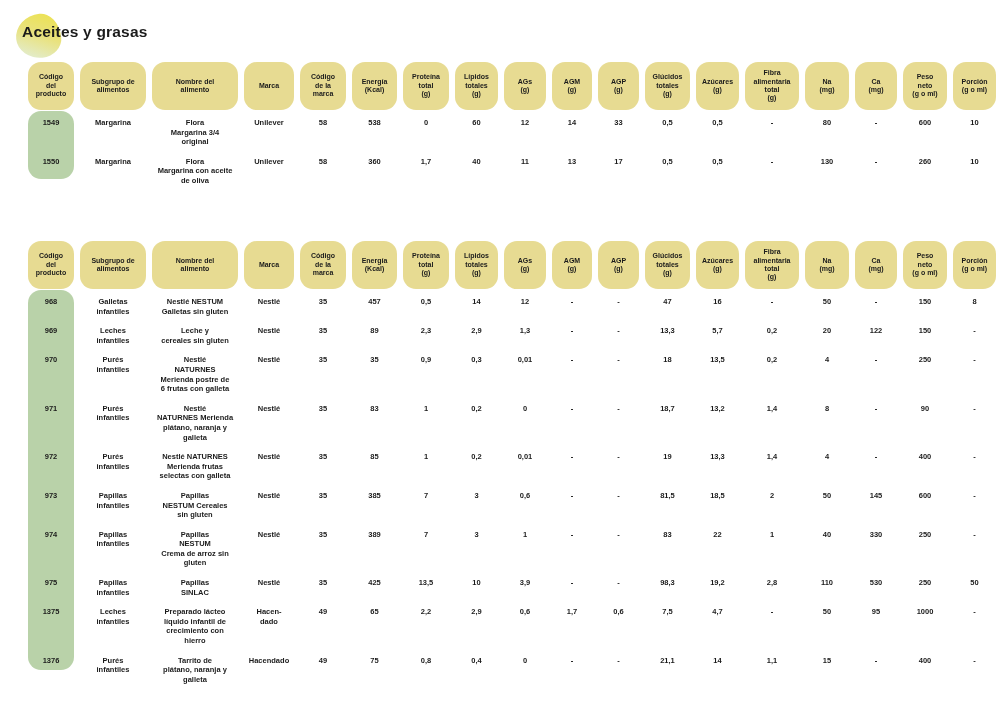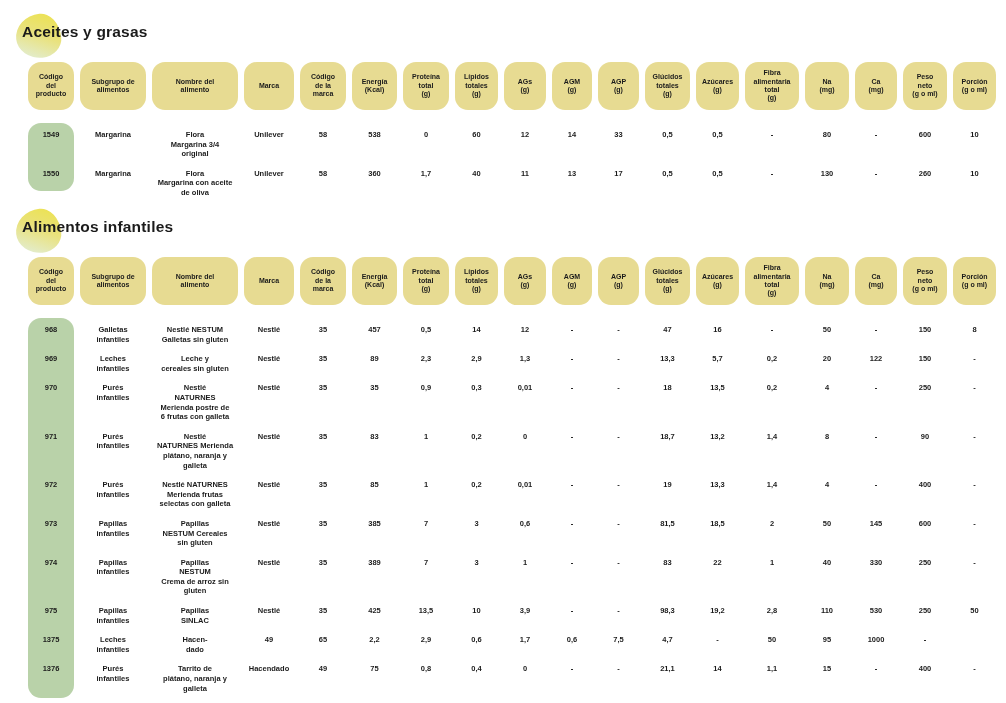--- a/index.html
+++ b/index.html
@@ -21,21 +21,21 @@
 
   .table { margin-top:22px; padding-left:28px; }
   .header-row, .row { display:grid; column-gap:6px;
     grid-template-columns:46px 66px 86px 50px 46px 45px 46px 43px 42px 40px 41px 45px 43px 54px 44px 42px 44px 43px; }
 
   .pill { background:#e7db92; border-radius:13px; height:48px;
     display:flex; align-items:center; justify-content:center;
     text-align:center; font-size:7px; font-weight:700; line-height:8.4px;
     white-space:pre; padding:2px 1px; }
 
-  .body { position:relative; margin-top:20px; }
+  .body { position:relative; margin-top:8px; }
   .green-block { position:absolute; left:0; width:46px; background:#b9d2a9;
     border-radius:13px; z-index:0; }
   #sec0 .green-block { top:-7px; height:68px; }
   #sec1 .green-block { top:-7px; height:380px; }
   .rows { position:relative; z-index:1; }
   .row { margin-bottom:10px; }
   .row:last-child { margin-bottom:0; }
   .cell { text-align:center; font-size:7.5px; font-weight:700; line-height:9.6px;
     white-space:pre; }
 </style>
@@ -141,24 +141,20 @@
               <div class="cell">-</div>
               <div class="cell">260</div>
               <div class="cell">10</div>
             </div>
           </div>
       </div>
     </div>
   </div>
 
   <div class="section" id="sec1">
-    <div class="title-wrap">
-      <span class="blob"></span>
-      <h2 class="section-title">Alimentos infantiles</h2>
-    </div>
     <div class="table">
       <div class="header-row">
           <div class="pill">Código
 del
 producto</div>
           <div class="pill">Subgrupo de
 alimentos</div>
           <div class="pill">Nombre del
 alimento</div>
           <div class="pill">Marca</div>
@@ -382,20 +378,24 @@
               <div class="cell">2,8</div>
               <div class="cell">110</div>
               <div class="cell">530</div>
               <div class="cell">250</div>
               <div class="cell">50</div>
             </div>
             <div class="row">
               <div class="cell">1375</div>
               <div class="cell">Leches
 infantiles</div>
+              <div class="cell">Preparado lácteo
+líquido infantil de
+crecimiento con
+hierro</div>
               <div class="cell">Hacen-
 dado</div>
               <div class="cell">49</div>
               <div class="cell">65</div>
               <div class="cell">2,2</div>
               <div class="cell">2,9</div>
               <div class="cell">0,6</div>
               <div class="cell">1,7</div>
               <div class="cell">0,6</div>
               <div class="cell">7,5</div>

